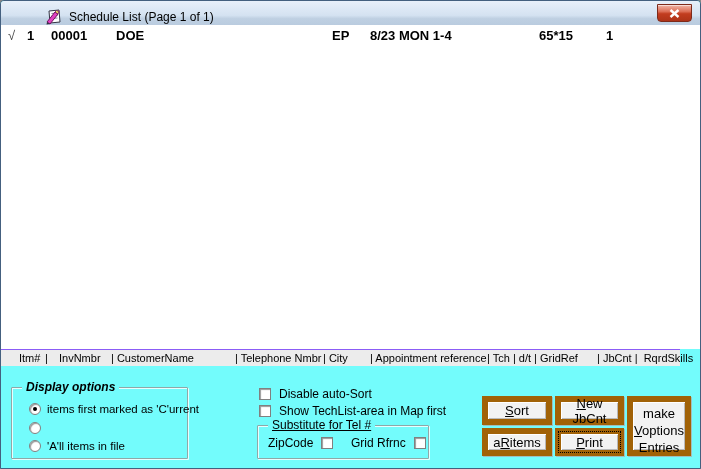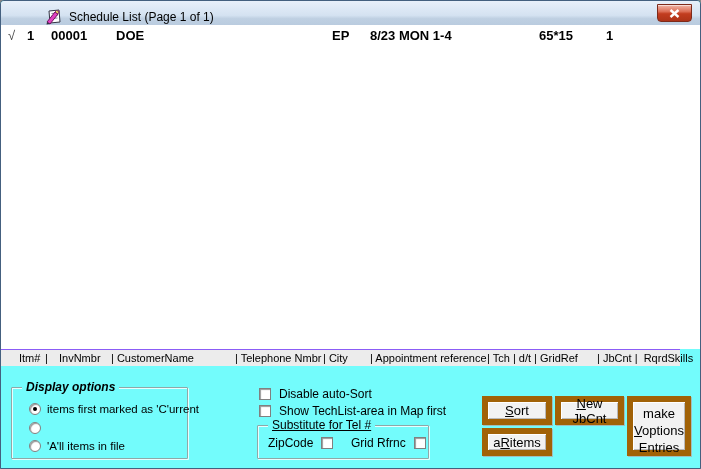--- a/index.html
+++ b/index.html
@@ -215,15 +215,18 @@
       <span><span></span><span class="accel">N</span><span>ew JbCnt</span></span>
     </div>
     <div class="btn btn-vacation">
       <span>make</span><br>
       <span class="accel">V</span><span>options</span><br>
       <span>Entries</span>
     </div>
     <div class="btn btn-archive">
       <span><span>a</span><span class="accel">R</span><span>items</span></span>
     </div>
+    <div class="btn btn-print">
+      <span><span></span><span class="accel">P</span><span>rint</span></span>
+    </div>
 
   </div>
 </div>
 
 </body></html>

